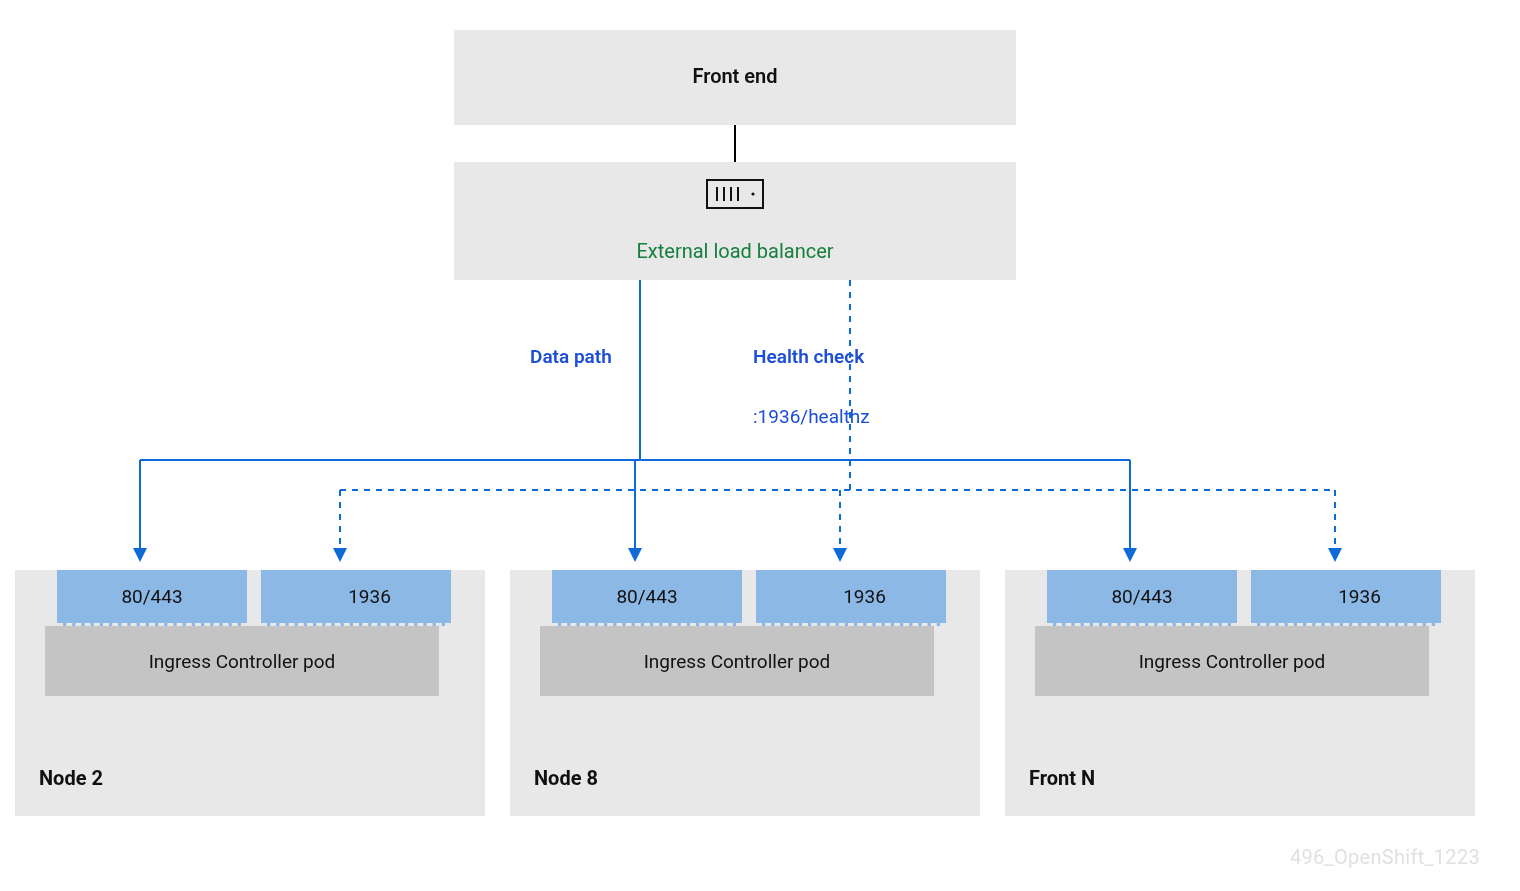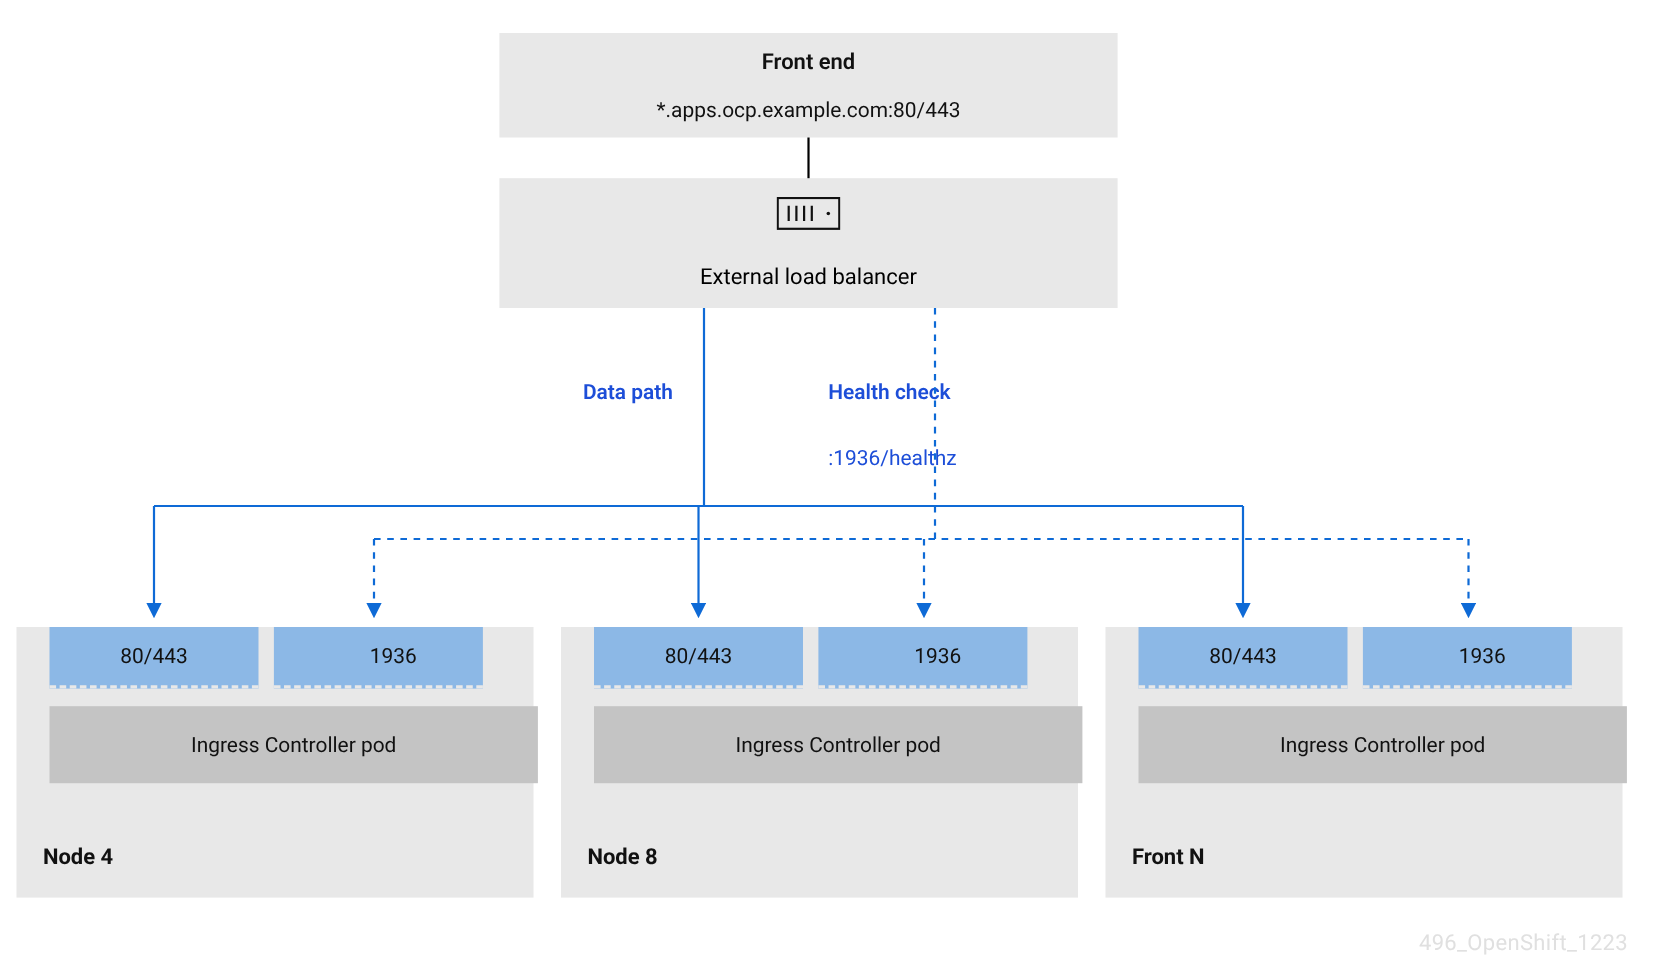--- a/index.html
+++ b/index.html
@@ -38,21 +38,21 @@
     }
     .elb {
       left: 454px; top: 162px;
       width: 562px; height: 118px;
     }
     .elb .iconrow {
       margin-bottom: 10px;
     }
     .elb .label {
       font-size: 20px;
-      color: #000000;
+      color: #15803d;
       font-weight: 400;
     }
     .path-label {
       position: absolute;
       font-size: 19px;
       color: #1d4ed8;
     }
     .path-label.data {
       left: 530px; top: 345px;
       font-weight: 600;
@@ -81,27 +81,28 @@
       top: 0;
       height: 56px;
       background: #8cb8e6;
       border-bottom: 3px dashed #e8e8e8;
       display: flex;
       align-items: center;
       justify-content: center;
       font-size: 19px;
       color: #111;
       font-weight: 400;
+      margin-left: 12px;
     }
     .portbox.data { left: 30px; width: 190px; }
     .portbox.health { left: 234px; width: 190px; padding-left: 27px; }
     .podbox {
       position: absolute;
-      top: 72px; left: 30px;
-      width: 444px; height: 70px;
+      top: 56px; left: 30px;
+      width: 394px; height: 70px;
       background: #c4c4c4;
       display: flex;
       align-items: center;
       justify-content: center;
       font-size: 19px;
       color: #111;
       font-weight: 400;
     }
     .nodelabel {
       position: absolute;
@@ -123,21 +124,20 @@
       left: 0; top: 0;
       width: 1520px; height: 891px;
       pointer-events: none;
     }
   </style>
 </head>
 <body>
 
 <div class="box frontend">
   <div class="title">Front end</div>
-  <div class="subtitle">*.apps.ocp.example.com:80/443</div>
 </div>
 
 <div class="box elb">
   <div class="iconrow">
     <svg width="58" height="30" viewBox="0 0 58 30">
       <rect x="1" y="1" width="56" height="28" fill="none" stroke="#111" stroke-width="2"></rect>
       <line x1="11" y1="8" x2="11" y2="22" stroke="#111" stroke-width="2"></line>
       <line x1="18" y1="8" x2="18" y2="22" stroke="#111" stroke-width="2"></line>
       <line x1="25" y1="8" x2="25" y2="22" stroke="#111" stroke-width="2"></line>
       <line x1="32" y1="8" x2="32" y2="22" stroke="#111" stroke-width="2"></line>
@@ -151,21 +151,21 @@
 <div class="path-label health">
   <span class="hl">Health check</span>
   <span class="sub">:1936/healthz</span>
 </div>
 
 <div class="node node1">
   <div class="inner">
     <div class="portbox data">80/443</div>
     <div class="portbox health">1936</div>
     <div class="podbox">Ingress Controller pod</div>
-    <div class="nodelabel">Node 4</div>
+    <div class="nodelabel">Node 2</div>
   </div>
 </div>
 
 <div class="node node2">
   <div class="inner">
     <div class="portbox data">80/443</div>
     <div class="portbox health">1936</div>
     <div class="podbox">Ingress Controller pod</div>
     <div class="nodelabel">Node 8</div>
   </div>

